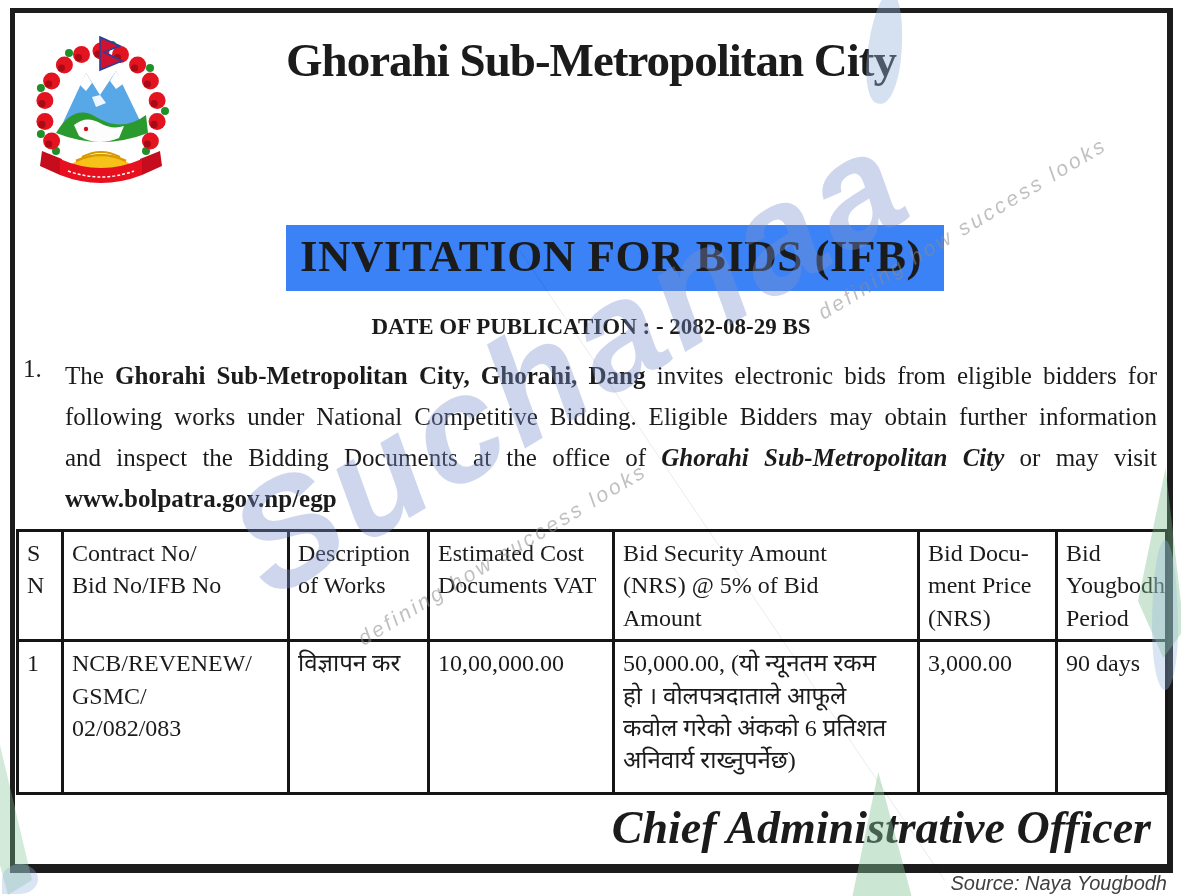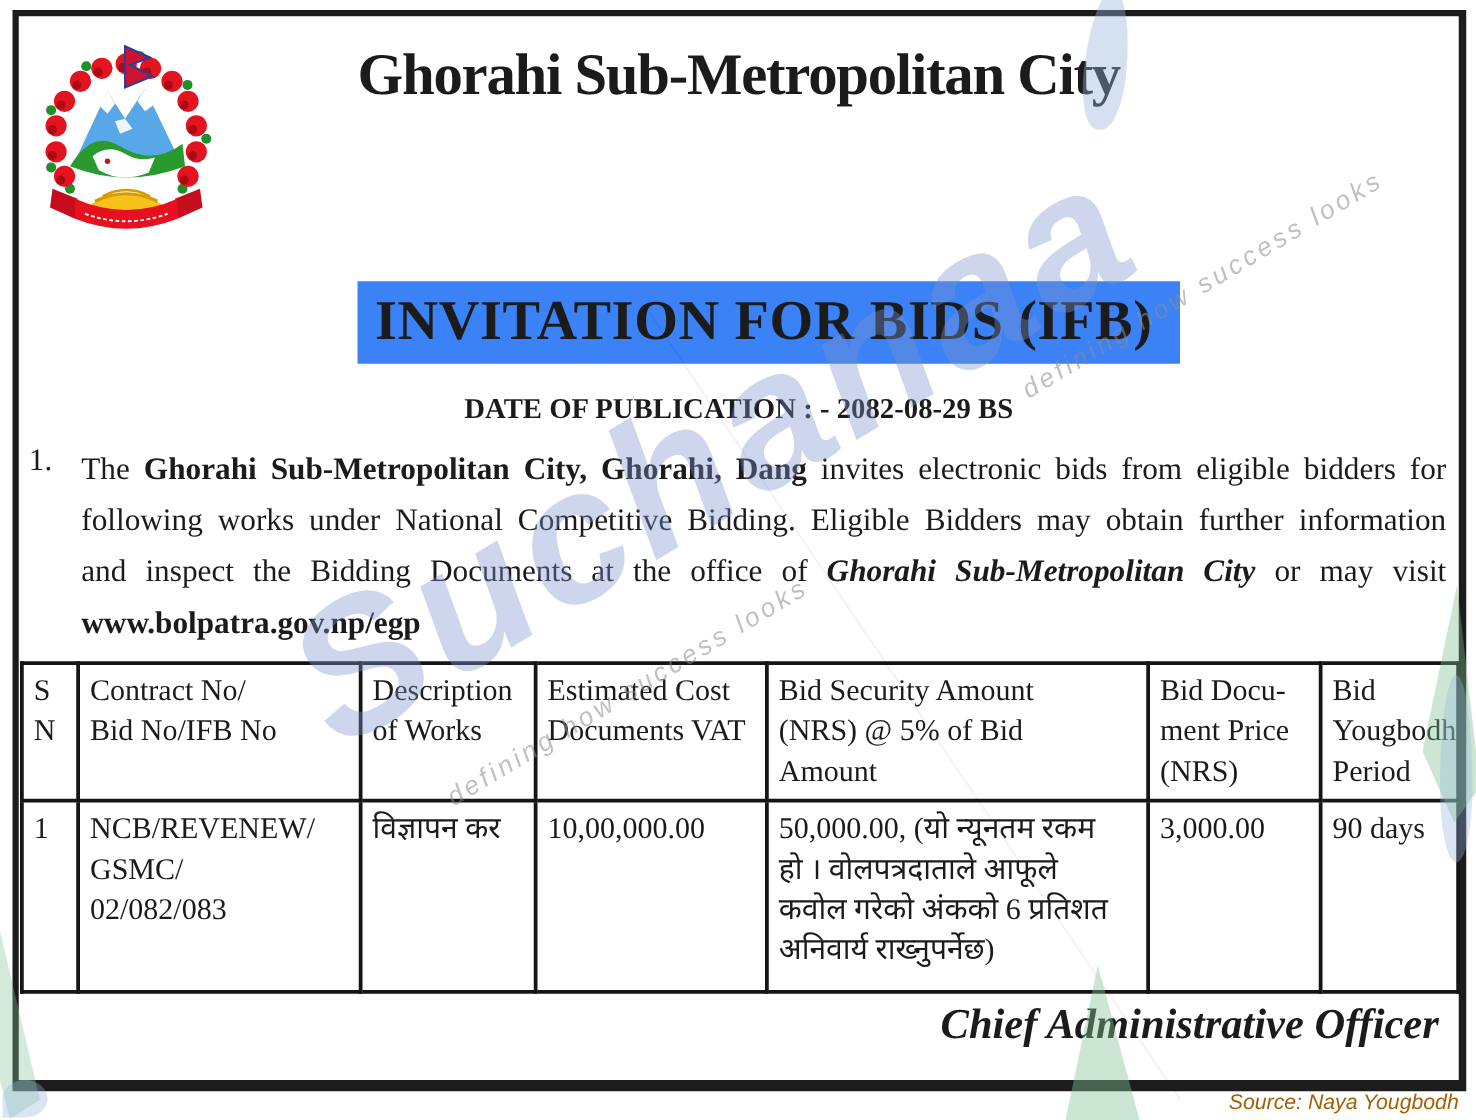--- a/index.html
+++ b/index.html
@@ -33,23 +33,23 @@
     border-collapse:collapse;table-layout:fixed;}
   table.bids th,table.bids td{
     border:3px solid #151515;font-size:24px;font-weight:normal;text-align:left;
     vertical-align:top;padding:5px 8px;white-space:pre-line;line-height:1.35;}
   table.bids th{height:96px;}
   table.bids td{height:140px;}
   td.nep,th.nep{line-height:1.5;margin-left:12px;}
   .desc-cell{font-weight:bold;font-size:23px;}
   .sec-cell{font-size:23px;line-height:1.55;}
   .signature{position:absolute;right:16px;top:788px;
-    font-size:34px;font-weight:bold;font-style:italic;}
-  .source{position:absolute;right:14px;top:872px;font-size:17px;font-style:italic;
-    font-family:"Liberation Sans",sans-serif;color:#a16207;}
+    font-size:46px;font-weight:bold;font-style:italic;}
+  .source{position:absolute;right:14px;top:872px;font-size:20px;font-style:italic;
+    font-family:"Liberation Sans",sans-serif;color:#404040;}
   
   .wm{position:absolute;inset:0;pointer-events:none;z-index:40;}
   .wm-brand{position:absolute;left:245px;top:470px;
     font-family:"Liberation Sans",sans-serif;font-style:italic;font-weight:bold;
     font-size:150px;letter-spacing:6px;color:rgba(124,146,204,0.38);
     transform:rotate(-31deg);transform-origin:left center;white-space:nowrap;}
   .wm-tag{position:absolute;font-family:"Liberation Sans",sans-serif;font-style:italic;
     font-size:21px;letter-spacing:3px;color:rgba(140,140,140,0.55);
     transform:rotate(-31deg);transform-origin:left center;white-space:nowrap;}
   .wm-tag1{left:360px;top:628px;}

